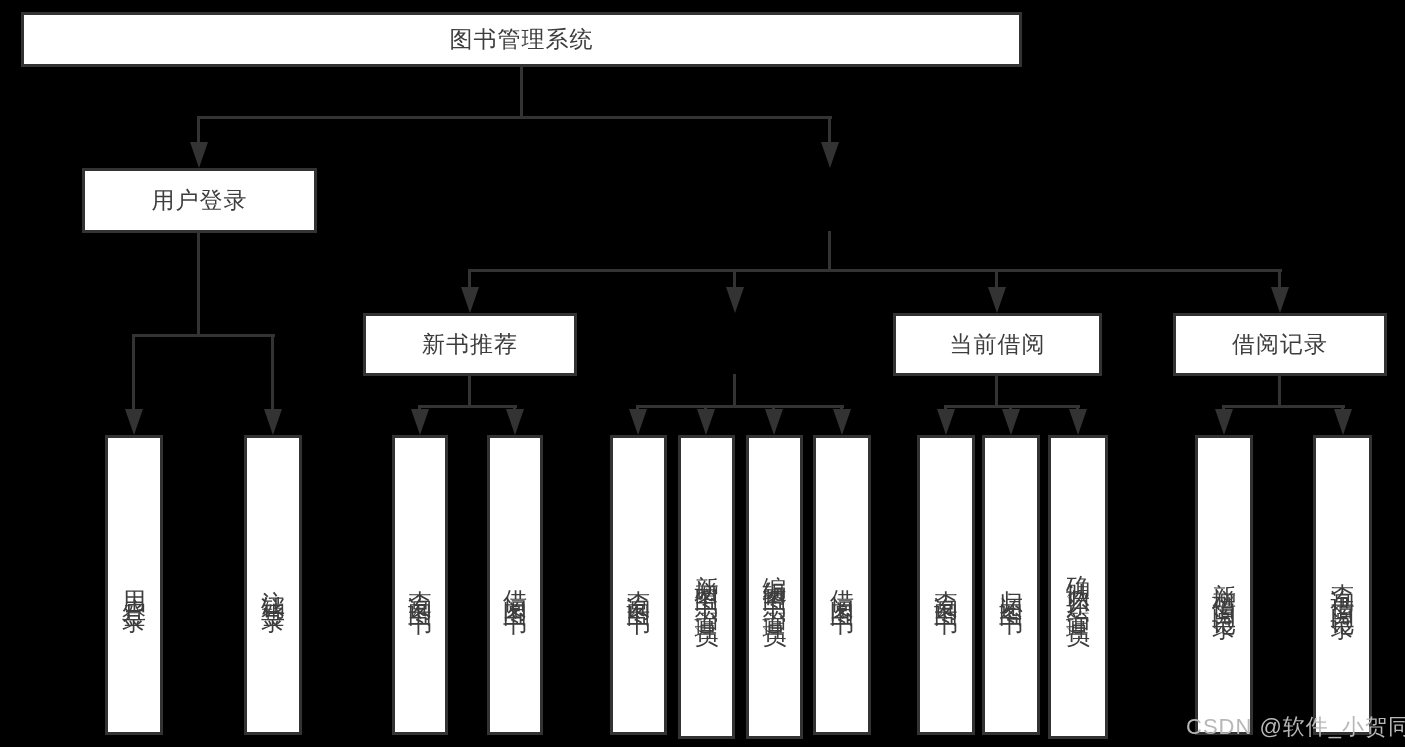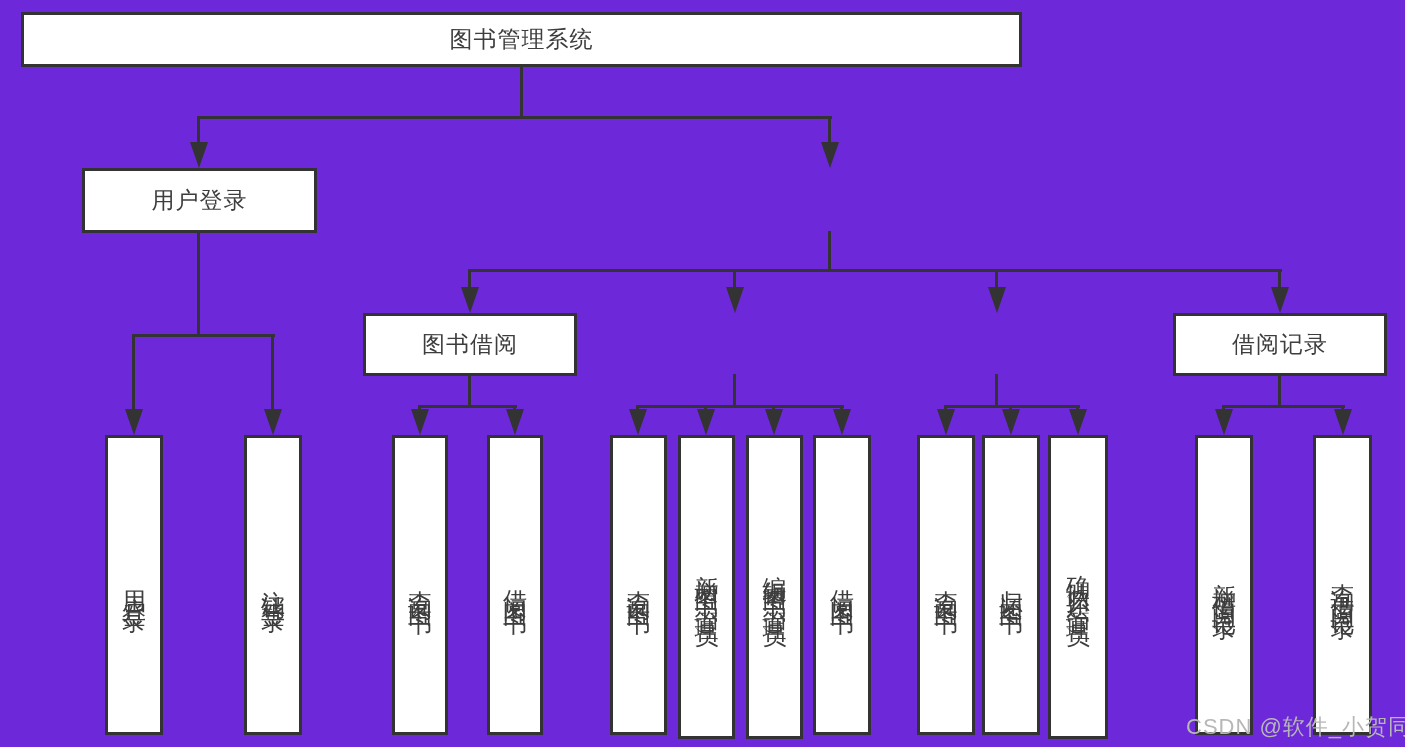--- a/index.html
+++ b/index.html
@@ -1,19 +1,19 @@
 <!DOCTYPE html>
 <html><head>
 <meta charset="utf-8">
 <style>
   html,body{margin:0;padding:0;background:#ffffff;}
   #canvas{
     position:relative;
     width:1405px;height:747px;
-    background:#6d28d9;
+    background:#000000;
     font-family:"Liberation Sans", sans-serif;
     overflow:hidden;
     text-align:center;
   }
   .box{
     position:absolute;
     box-sizing:border-box;
     border:3px solid #333333;
     background:#ffffff;
     display:flex;
@@ -59,24 +59,27 @@
   <div class="box hbox" style="left:21px;top:12px;width:1001px;height:55px">
     <span>图书管理系统</span>
   </div>
 
   <div class="box hbox" style="left:82px;top:168px;width:235px;height:65px">
     <span>用户登录</span>
   </div>
 
 
   <div class="box hbox" style="left:363px;top:313px;width:214px;height:63px">
-    <span>图书借阅</span>
+    <span>新书推荐</span>
   </div>
 
 
+  <div class="box hbox" style="left:893px;top:313px;width:209px;height:63px">
+    <span>当前借阅</span>
+  </div>
 
   <div class="box hbox" style="left:1173px;top:313px;width:214px;height:63px">
     <span>借阅记录</span>
   </div>
 
   <div class="box vbox" style="left:105px;top:435px;width:58px;height:300px">
     <span>用户登录</span>
   </div>
 
   <div class="box vbox" style="left:244px;top:435px;width:58px;height:300px">

